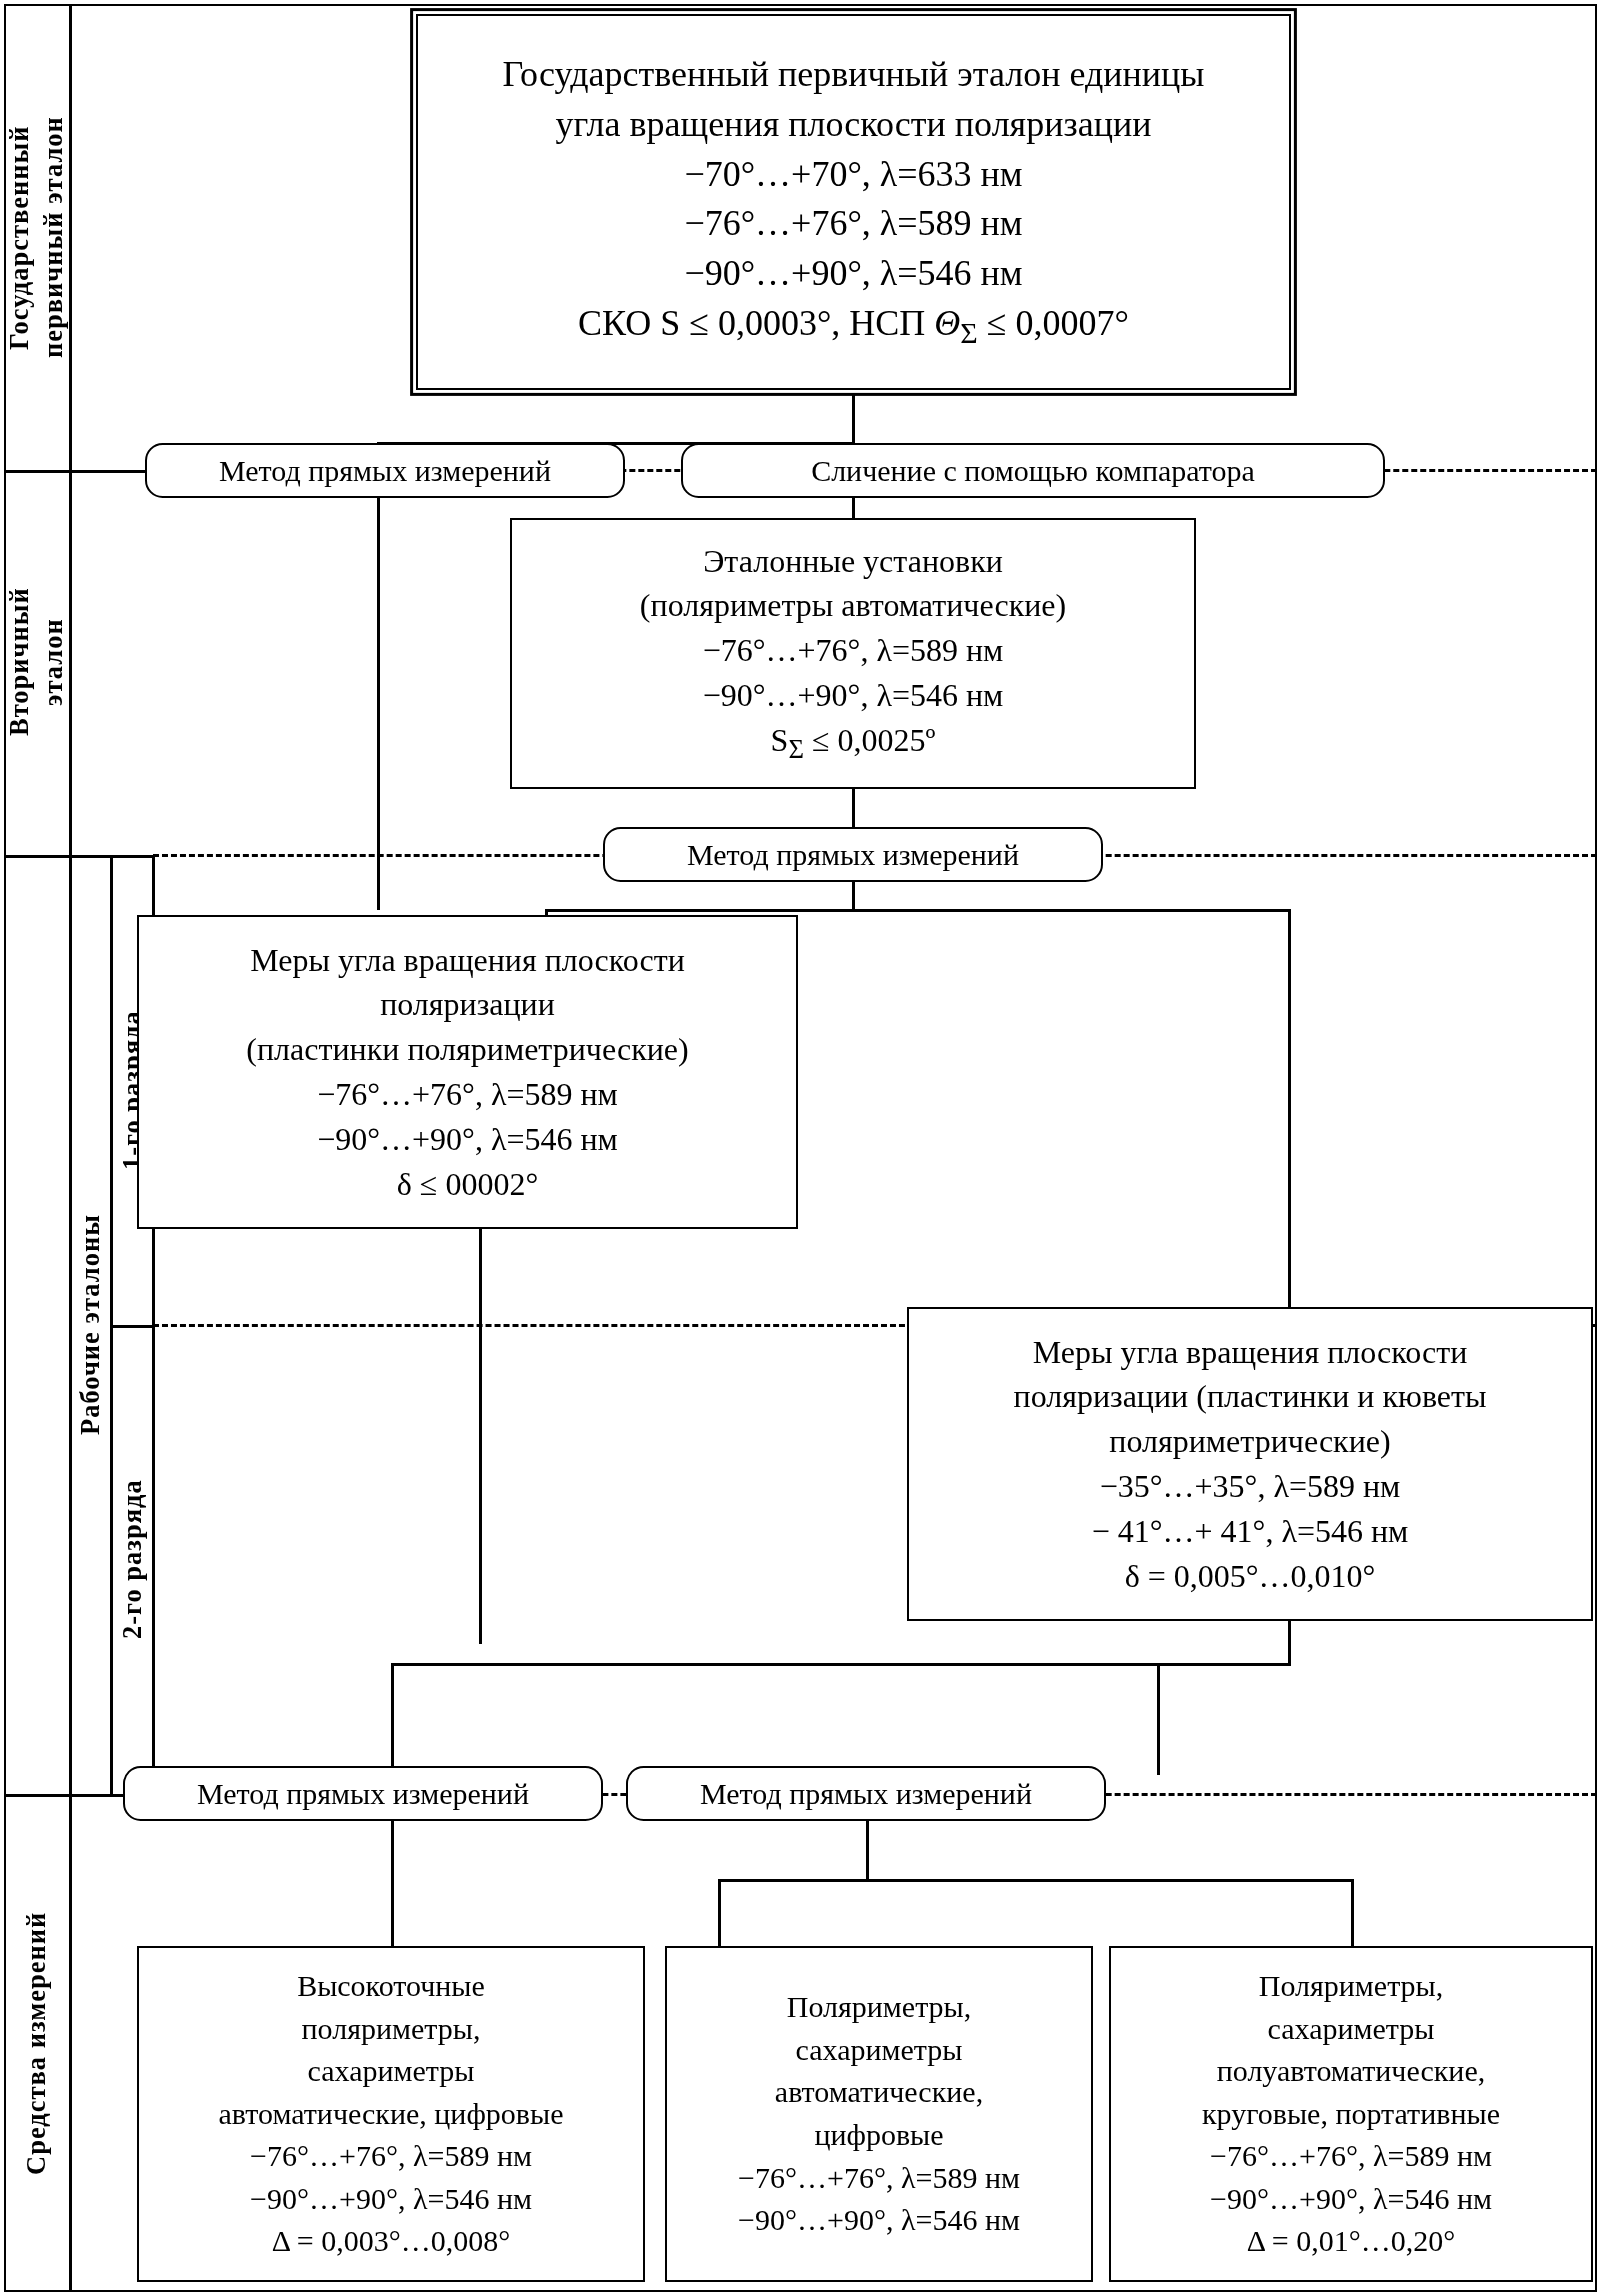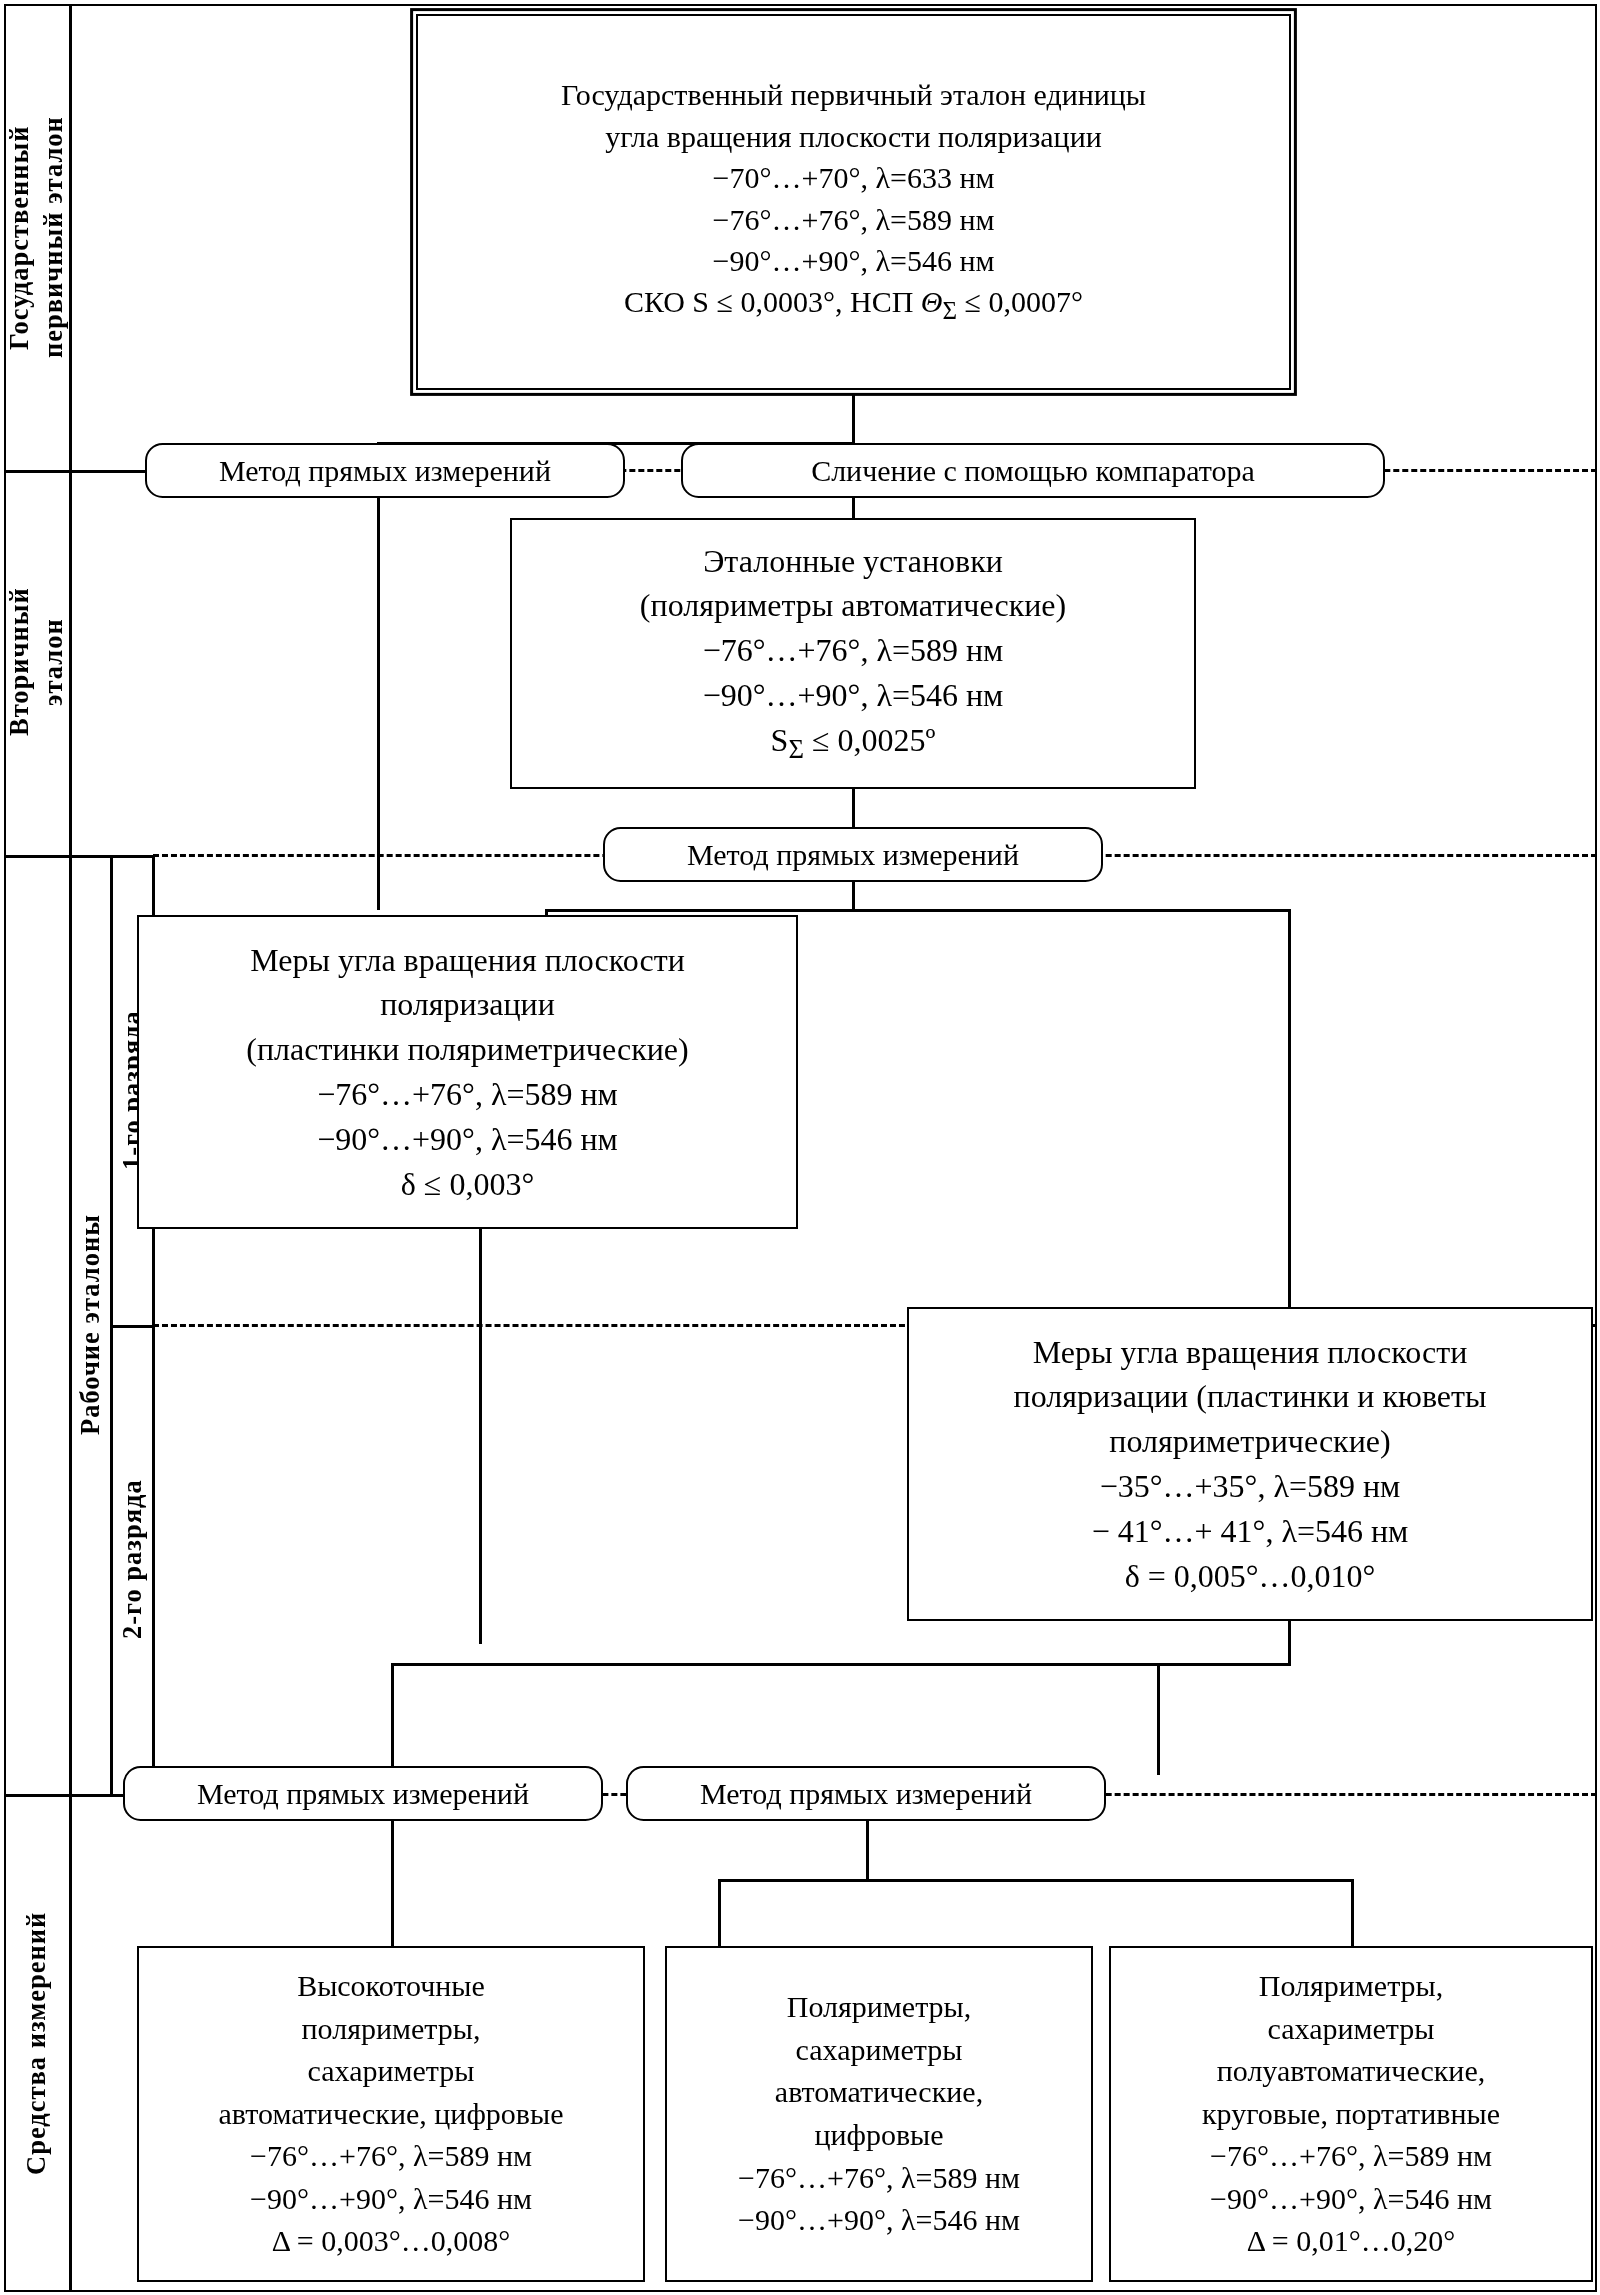--- a/index.html
+++ b/index.html
@@ -124,21 +124,21 @@
 
   <div class="side-label" style="left:113px; top:1329px; width:39px; height:461px;">2-го разряда</div>
 
   <div class="side-label" style="left:3.9px; top:1798px; width:65px; height:490px;">Средства измерений</div>
 
   <div class="dash" style="left:153px; top:469px; width:1444px;"></div>
   <div class="dash" style="left:153px; top:854px; width:1444px;"></div>
   <div class="dash" style="left:153px; top:1324px; width:1444px;"></div>
   <div class="dash" style="left:153px; top:1793px; width:1444px;"></div>
 
-  <div class="box double" style="left:416px; top:13.7px; width:875px; height:376px; font-size:30px; line-height:1.38;">
+  <div class="box double" style="left:416px; top:13.7px; width:875px; height:376px; font-size:36px; line-height:1.38;">
     <span class="ln">Государственный первичный эталон единицы</span>
     <span class="ln">угла вращения плоскости поляризации</span>
     <span class="ln">−70°…+70°, λ=633 нм</span>
     <span class="ln">−76°…+76°, λ=589 нм</span>
     <span class="ln">−90°…+90°, λ=546 нм</span>
     <span class="ln">СКО S ≤ 0,0003°, НСП <i>Θ</i><sub>Σ</sub> ≤ 0,0007°</span>
   </div>
 
   <div class="cv" style="left:852px; top:393px; height:52px;"></div>
   <div class="ch" style="left:377px; top:442px; width:477px;"></div>
@@ -168,21 +168,21 @@
   <div class="ch" style="left:545px; top:909px; width:746px;"></div>
   <div class="cv" style="left:545px; top:909px; height:29px;"></div>
   <div class="cv" style="left:1288px; top:909px; height:401px;"></div>
 
   <div class="box" style="left:137px; top:915px; width:661px; height:314px; font-size:32px; line-height:1.4;">
     <span class="ln">Меры угла вращения плоскости</span>
     <span class="ln">поляризации</span>
     <span class="ln">(пластинки поляриметрические)</span>
     <span class="ln">−76°…+76°, λ=589 нм</span>
     <span class="ln">−90°…+90°, λ=546 нм</span>
-    <span class="ln">δ ≤ 0,003°</span>
+    <span class="ln">δ ≤ 00002°</span>
   </div>
 
   <div class="cv" style="left:479px; top:1229px; height:415px;"></div>
 
   <div class="box" style="left:907px; top:1307px; width:686px; height:314px; font-size:32px; line-height:1.4;">
     <span class="ln">Меры угла вращения плоскости</span>
     <span class="ln">поляризации (пластинки и кюветы</span>
     <span class="ln">поляриметрические)</span>
     <span class="ln">−35°…+35°, λ=589 нм</span>
     <span class="ln">− 41°…+ 41°, λ=546 нм</span>

